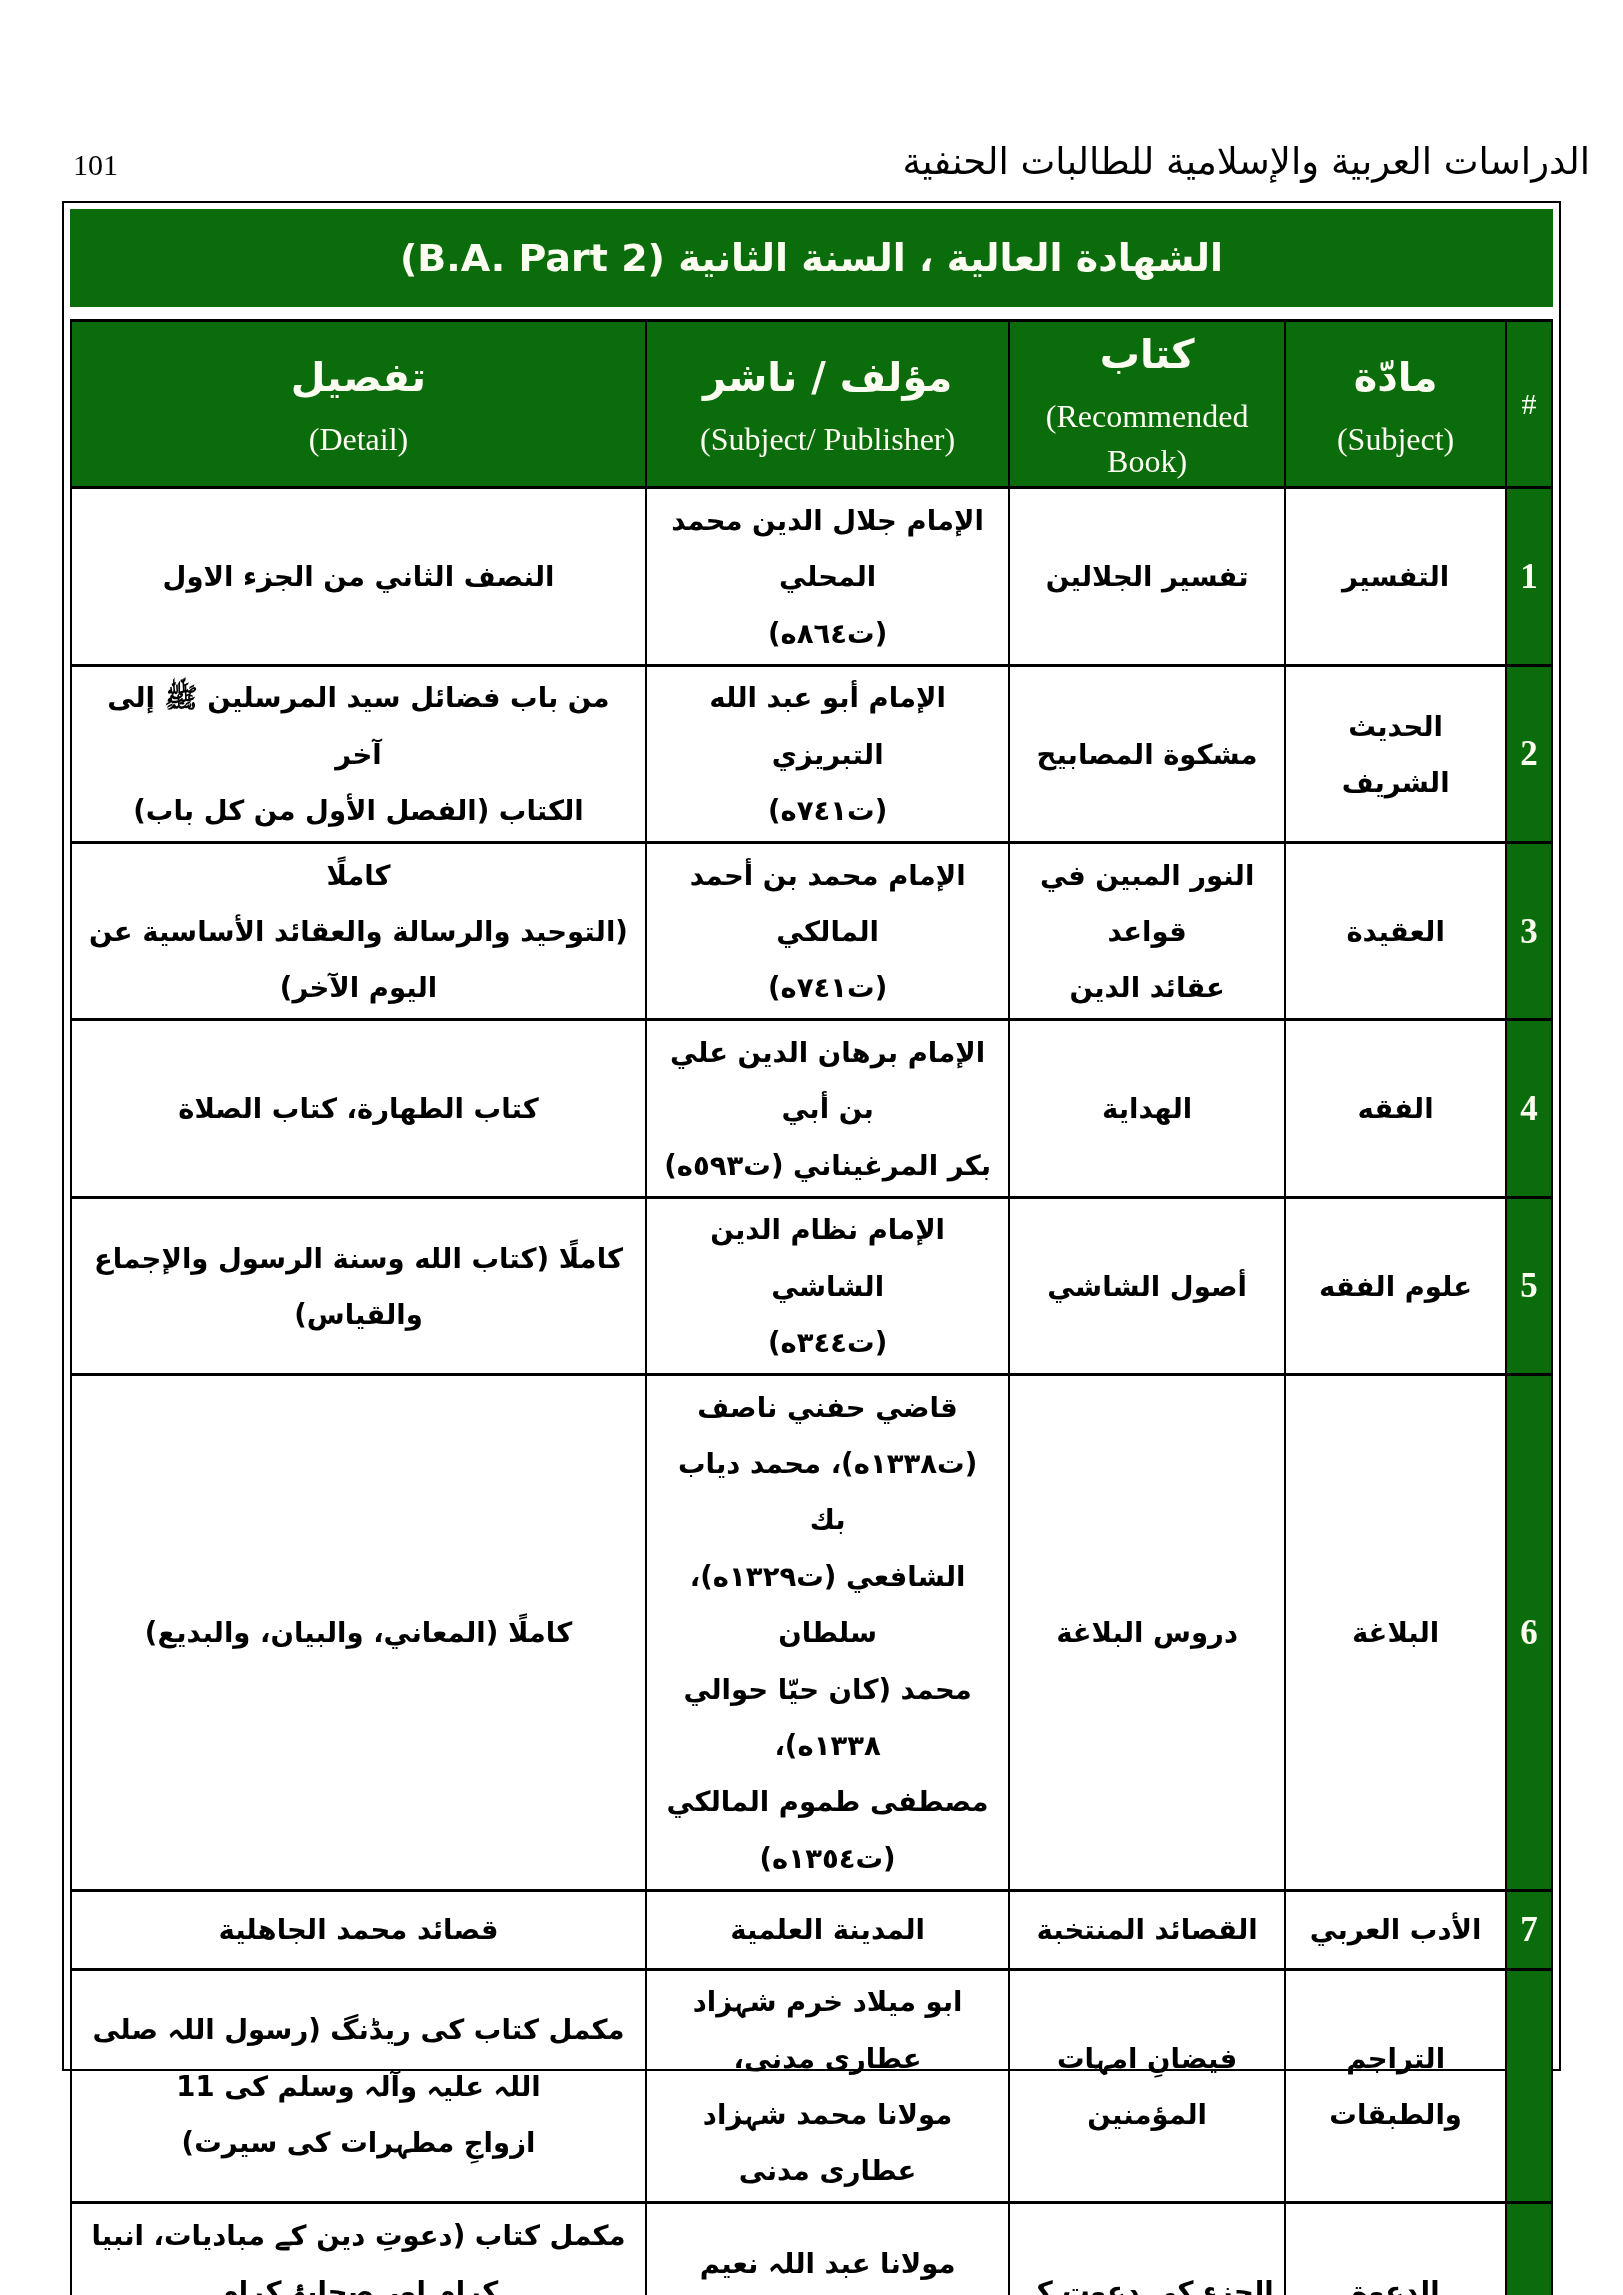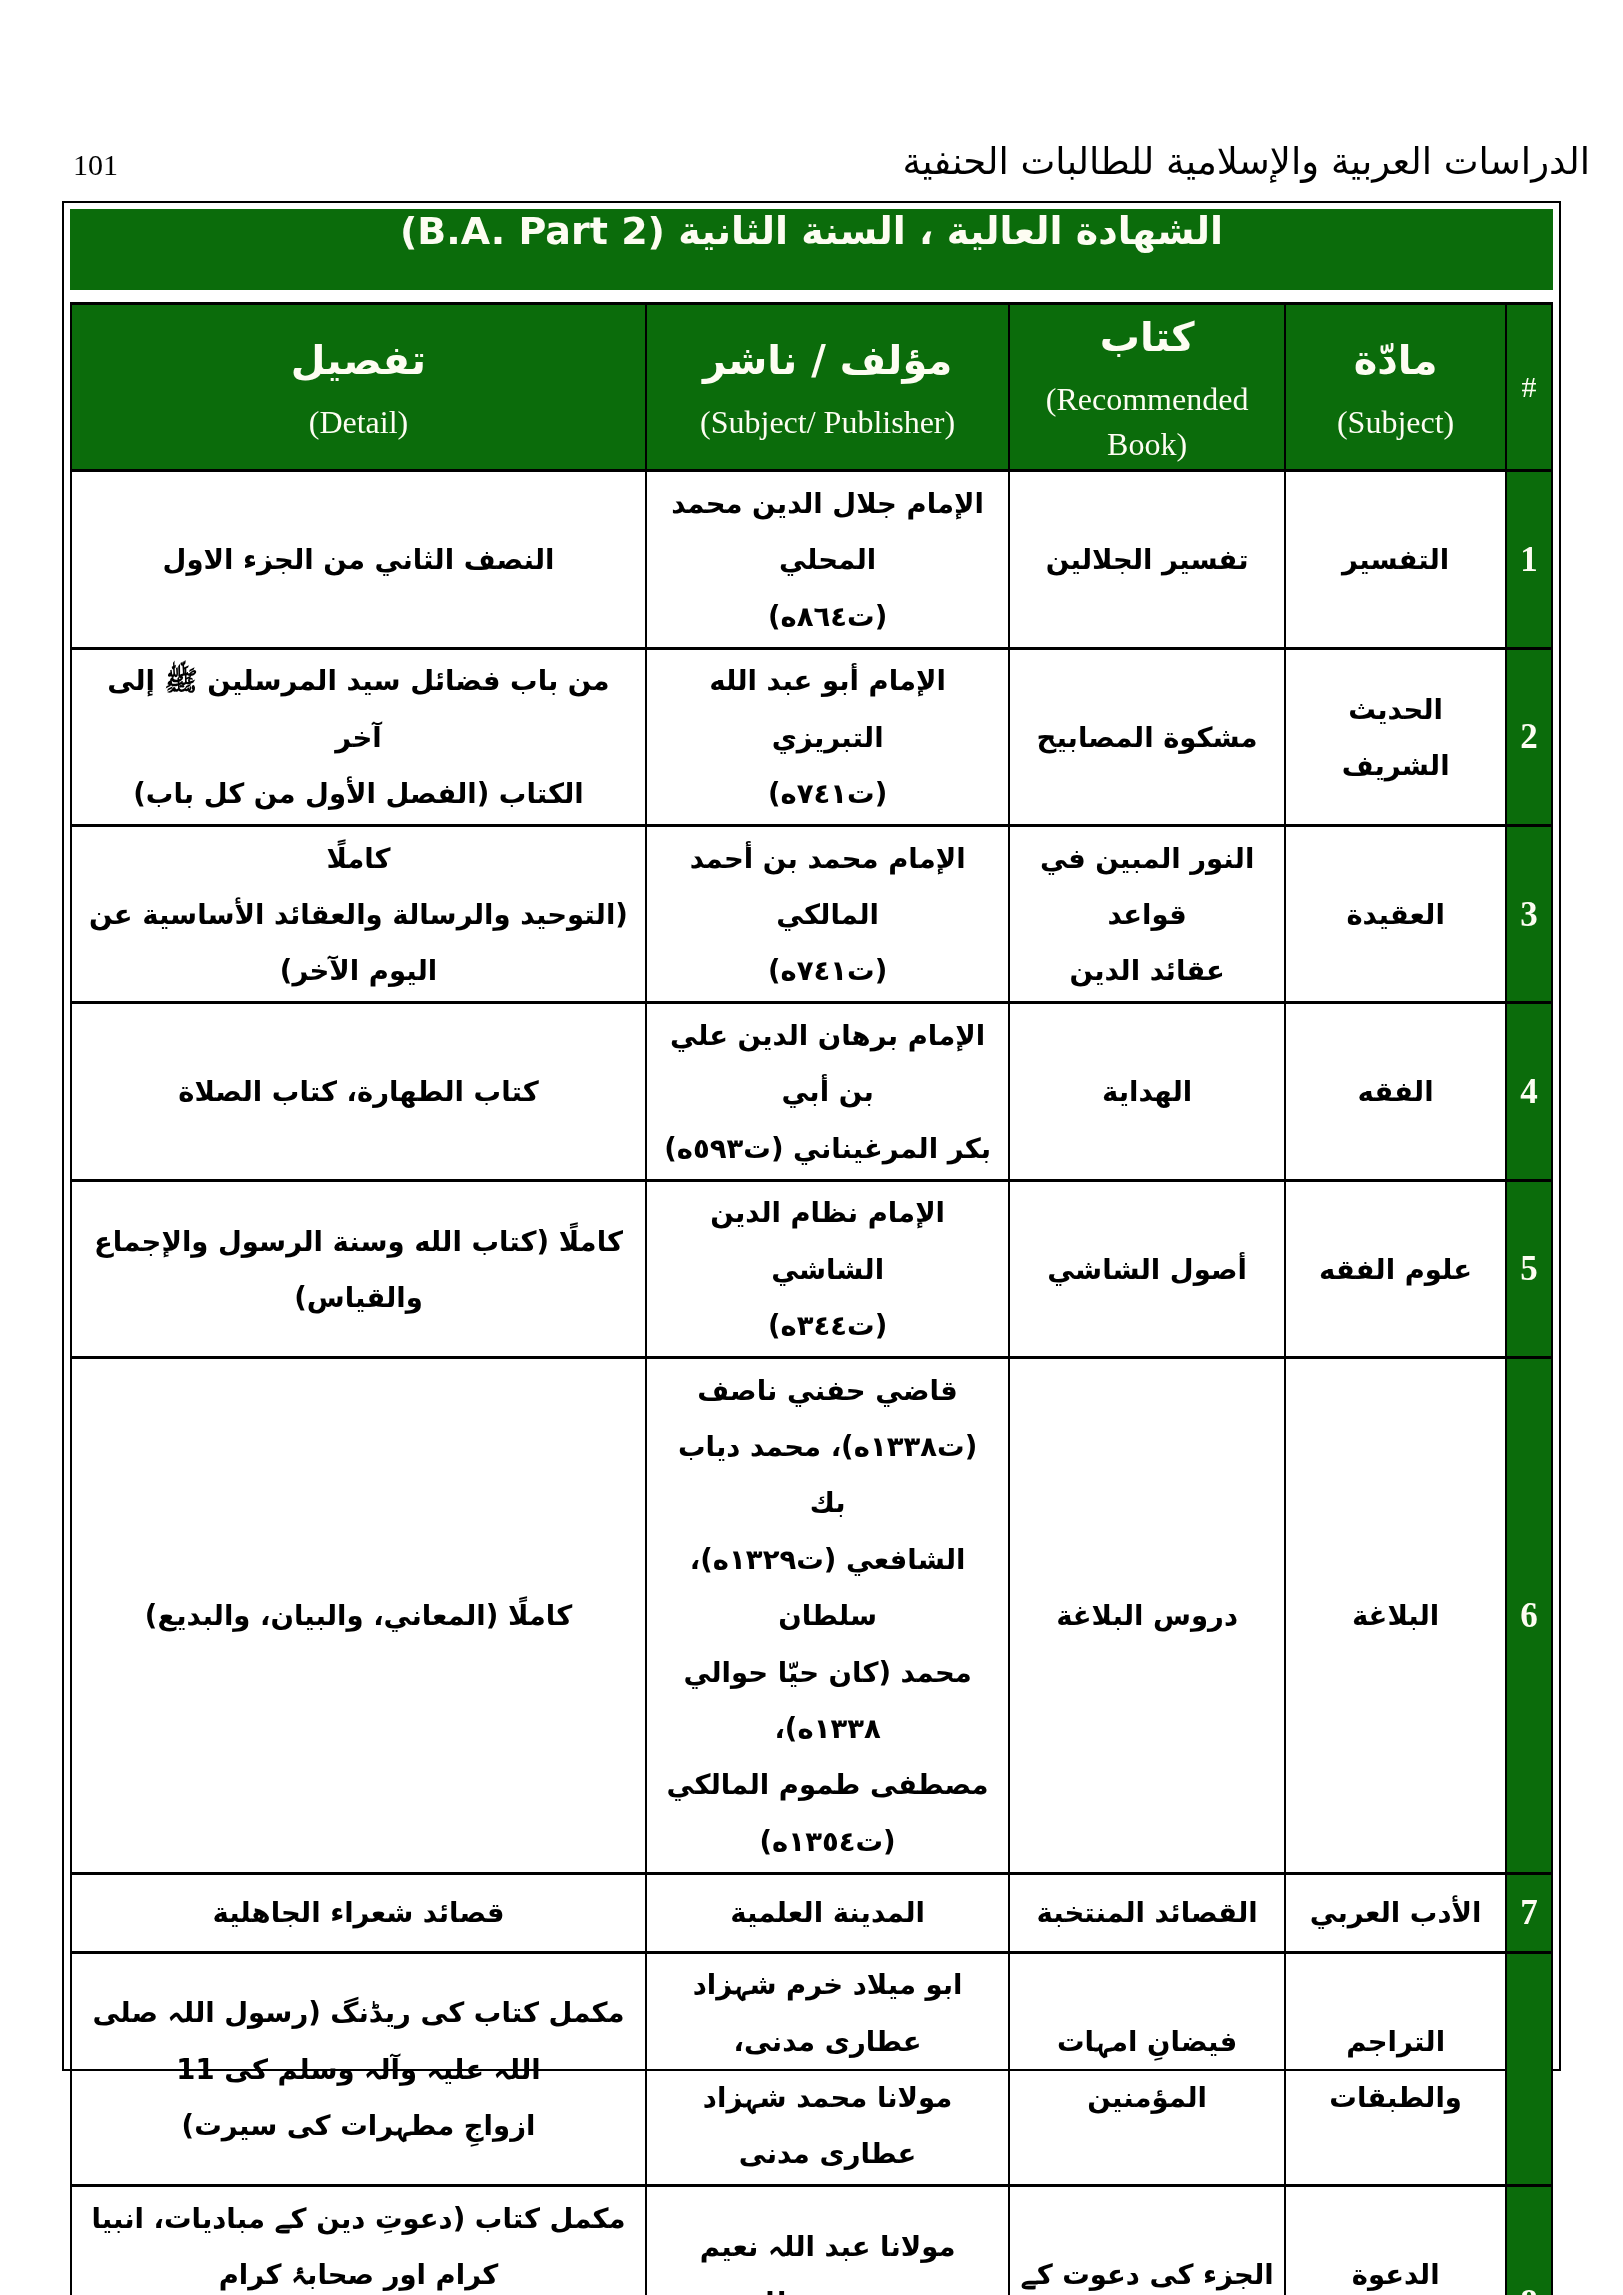--- a/index.html
+++ b/index.html
@@ -31,24 +31,25 @@
   .table-frame {
     margin: 21px 62px 0 62px;
     height: 1870px;
     border: 2.6px solid #000;
     padding: 5.9px 5.9px 5.9px 5.9px;
     display: flex;
     flex-direction: column;
     background: #fff;
   }
   .title-band {
-    height: 81px;
+    height: 98px;
     background: var(--green, #0b6c0b);
     color: #fdfdf2;
     display: flex;
+    align-items: center;
     justify-content: center;
     direction: rtl;
     font-size: 38px;
     font-weight: bold;
     flex: 0 0 auto;
   }
   .band-gap { height: 11.8px; flex: 0 0 auto; }
   table.syllabus {
     border-collapse: collapse;
     width: 100%;
@@ -210,21 +211,21 @@
 مصطفى طموم المالكي
 (ت١٣٥٤ه)</td>
         <td>كاملًا (المعاني، والبيان، والبديع)</td>
       </tr>
 
       <tr class="h-r7">
         <td class="num-cell">7</td>
         <td>الأدب العربي</td>
         <td>القصائد المنتخبة</td>
         <td>المدينة العلمية</td>
-        <td>قصائد شعراء الجاهلية</td>
+        <td>قصائد محمد الجاهلية</td>
       </tr>
 
       <tr class="h-r8">
         <td class="num-cell"></td>
         <td>التراجم
 والطبقات</td>
         <td>فیضانِ امہات المؤمنین</td>
         <td>ابو میلاد خرم شہزاد عطاری مدنی،
 مولانا محمد شہزاد عطاری مدنی</td>
         <td>مکمل کتاب کی ریڈنگ (رسول اللہ صلی اللہ علیہ وآلہ وسلم کی 11

